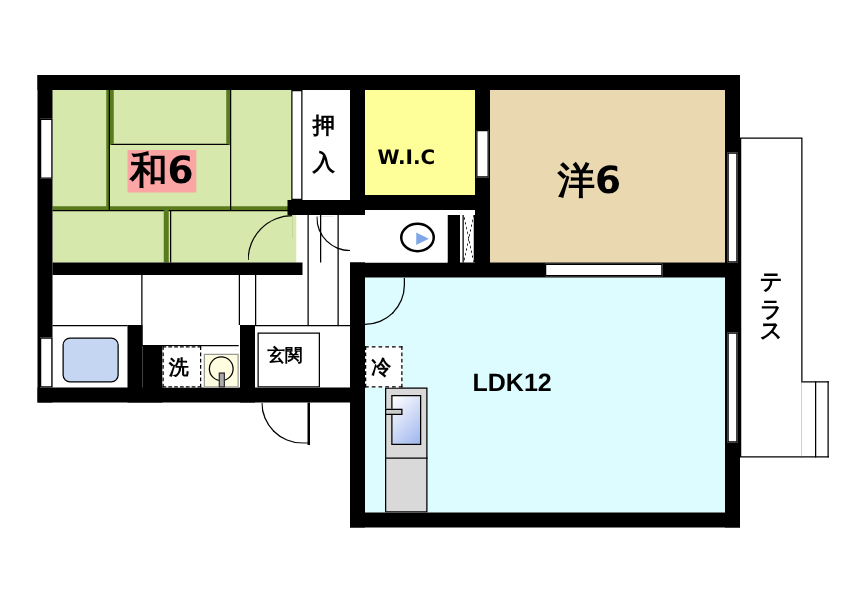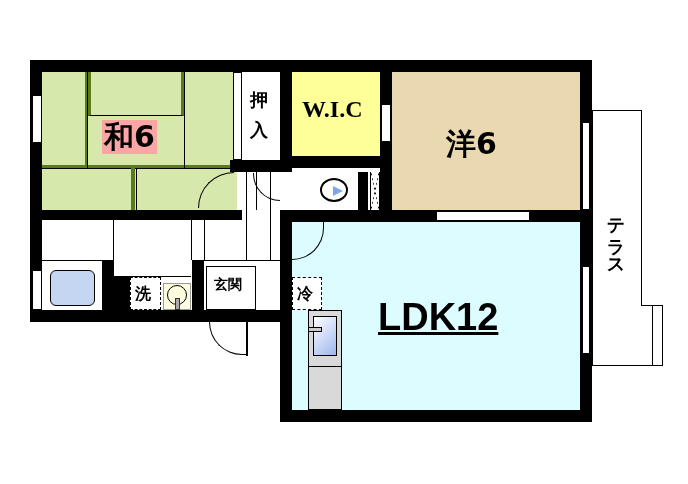--- a/index.html
+++ b/index.html
@@ -89,22 +89,22 @@
 <div class="win" style="left:233px;top:72px;width:9px;height:88px;"></div>
 <div class="win" style="left:381px;top:104px;width:10px;height:38px;"></div>
 
 <div class="abs" style="left:592px;top:110px;width:50px;height:256px;border:1px solid #000;background:#fff;"></div>
 <div class="abs" style="left:641px;top:305px;width:22px;height:61px;border:1px solid #000;border-left:none;background:#fff;"></div>
 <div class="line" style="left:652px;top:305px;width:1px;height:61px;"></div>
 
 <div class="lbl" style="left:102px;top:120px;font-size:30px;background:#fca5a5;padding:0 2px;line-height:34px;">和6</div>
 <div class="lbl" style="left:250px;top:88px;font-size:18px;">押</div>
 <div class="lbl" style="left:250px;top:118px;font-size:18px;">入</div>
-<div class="lbl" style="left:302px;top:96px;font-size:24px;font-family:Liberation Serif, serif;">W.I.C</div>
+<div class="lbl" style="left:302px;top:116px;font-size:16px;">W.I.C</div>
 <div class="lbl" style="left:446px;top:124px;font-size:30px;">洋6</div>
-<div class="lbl" style="left:378px;top:296px;font-size:38px;font-family:'Liberation Sans',sans-serif;text-decoration:underline;">LDK12</div>
+<div class="lbl" style="left:378px;top:296px;font-size:20px;font-family:'Liberation Sans',sans-serif;">LDK12</div>
 <div class="dash" style="left:206px;top:266px;width:50px;height:44px;border:1px solid #000;"></div>
 <div class="lbl" style="left:214px;top:276px;font-size:14px;font-family:Liberation Serif, serif;">玄関</div>
 <div class="dash" style="left:130px;top:277px;width:31px;height:33px;"></div>
 <div class="lbl" style="left:135px;top:284px;font-size:16px;">洗</div>
 <div class="dash" style="left:292px;top:277px;width:30px;height:33px;"></div>
 <div class="lbl" style="left:297px;top:284px;font-size:16px;">冷</div>
 <div class="lbl" style="left:604px;top:206px;font-size:18px;writing-mode:vertical-rl;">テラス</div>
 
 </body></html>

